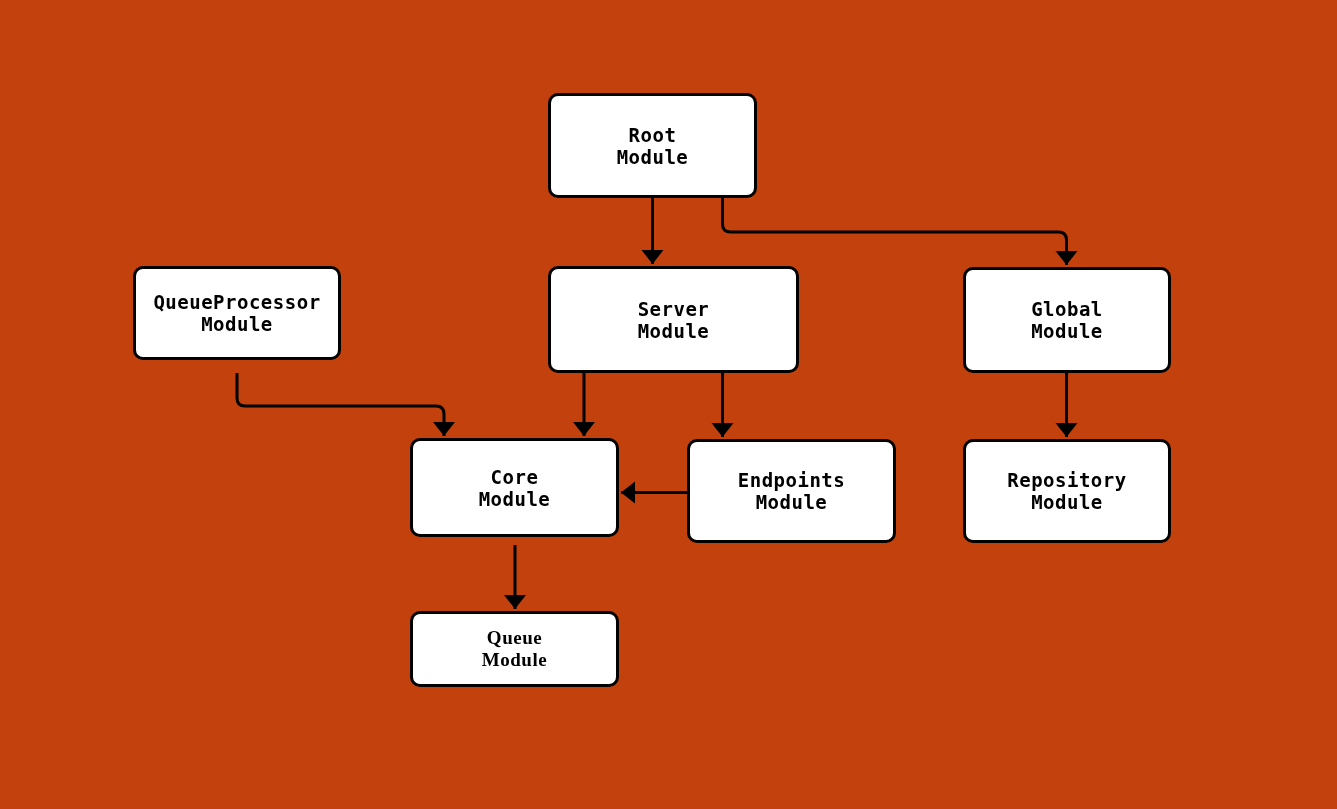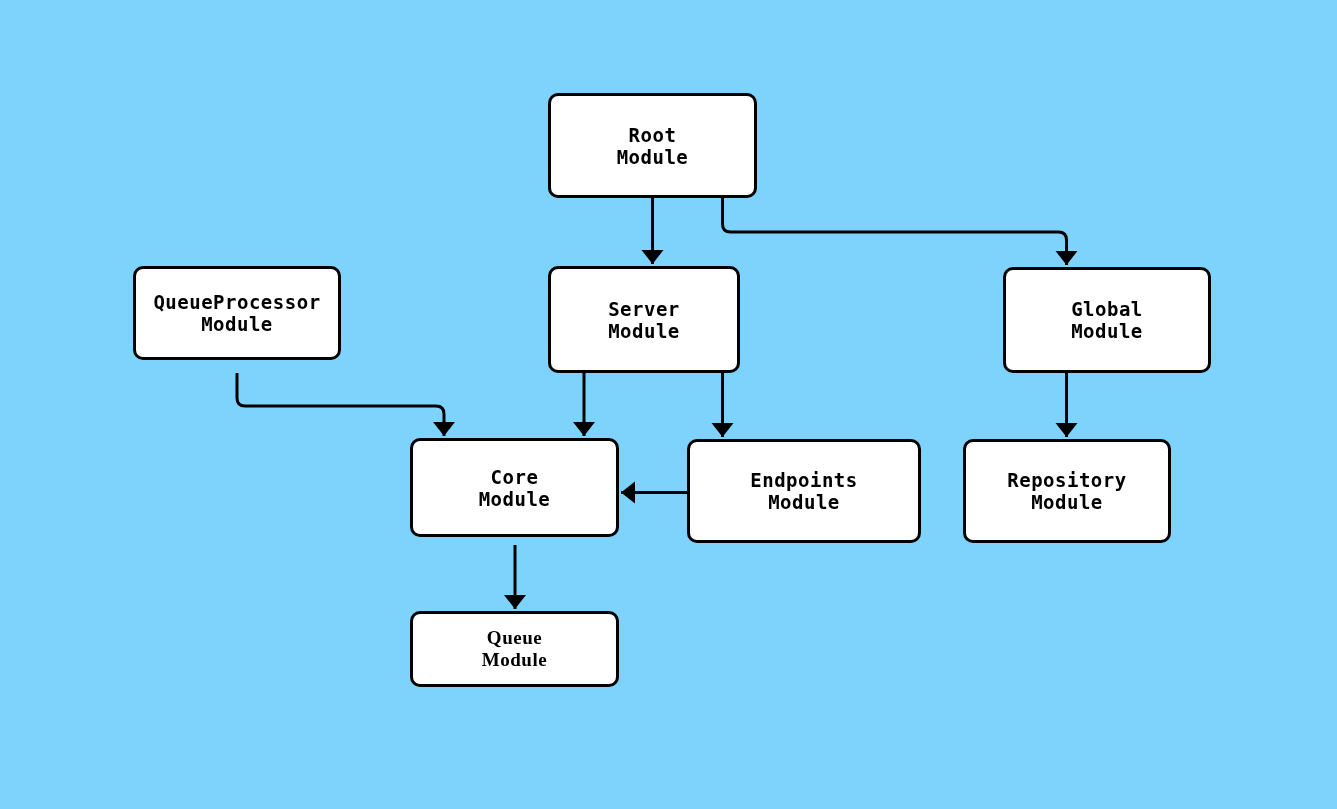--- a/index.html
+++ b/index.html
@@ -4,21 +4,21 @@
 <style>
   html, body {
     margin: 0;
     padding: 0;
     background: #ffffff;
   }
   .canvas {
     position: relative;
     width: 1337px;
     height: 809px;
-    background: #7dd3fc;
+    background: #c2410c;
     overflow: hidden;
     font-family: "DejaVu Sans Mono", "Liberation Mono", monospace;
   }
   svg.edges {
     position: absolute;
     left: 0;
     top: 0;
     width: 1337px;
     height: 809px;
     display: block;
@@ -45,24 +45,24 @@
     text-align: center;
     font-weight: 700;
     font-size: 19px;
     line-height: 22px;
     color: #000000;
     white-space: pre-line;
     letter-spacing: 0.5px;
   }
   .n-root          { left: 548px; top: 93px;  width: 209px; height: 105px; }
   .n-queueprocessor{ left: 133px; top: 266px; width: 208px; height: 94px; }
-  .n-server        { left: 548px; top: 266px; width: 192px; height: 107px; }
-  .n-global        { left: 963px; top: 267px; width: 208px; height: 106px; margin-left: 40px; }
+  .n-server        { left: 548px; top: 266px; width: 251px; height: 107px; }
+  .n-global        { left: 963px; top: 267px; width: 208px; height: 106px; }
   .n-core          { left: 410px; top: 438px; width: 209px; height: 99px; }
-  .n-endpoints     { left: 687px; top: 439px; width: 234px; height: 104px; }
+  .n-endpoints     { left: 687px; top: 439px; width: 209px; height: 104px; }
   .n-repository    { left: 963px; top: 439px; width: 208px; height: 104px; text-align: center; }
   .n-queue         { left: 410px; top: 611px; width: 209px; height: 76px; font-family: Liberation Serif, serif; }
 </style>
 </head>
 <body>
 
 <div class="canvas">
 
   <svg class="edges" viewBox="0 0 1337 809" xmlns="http://www.w3.org/2000/svg">
     <defs>

